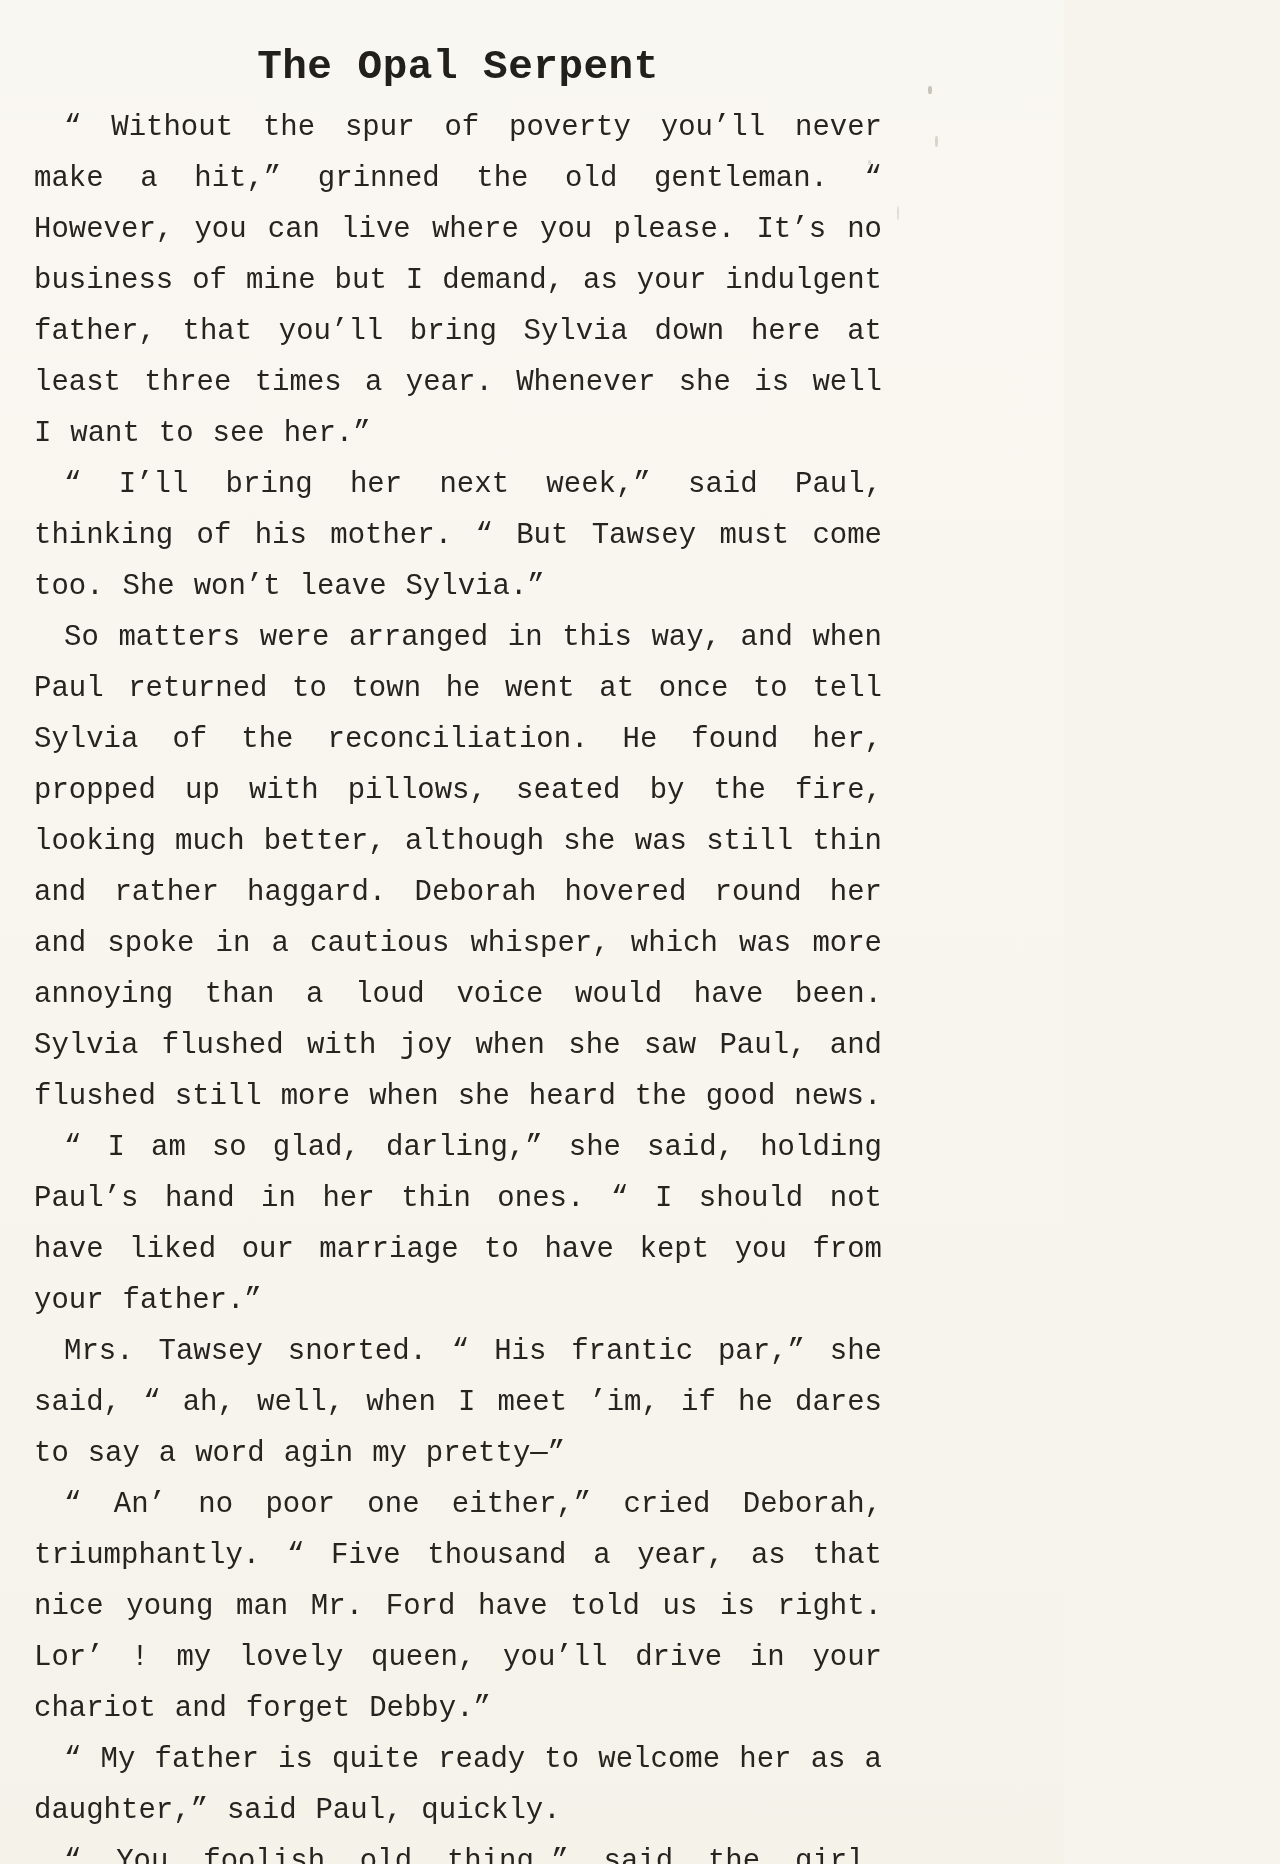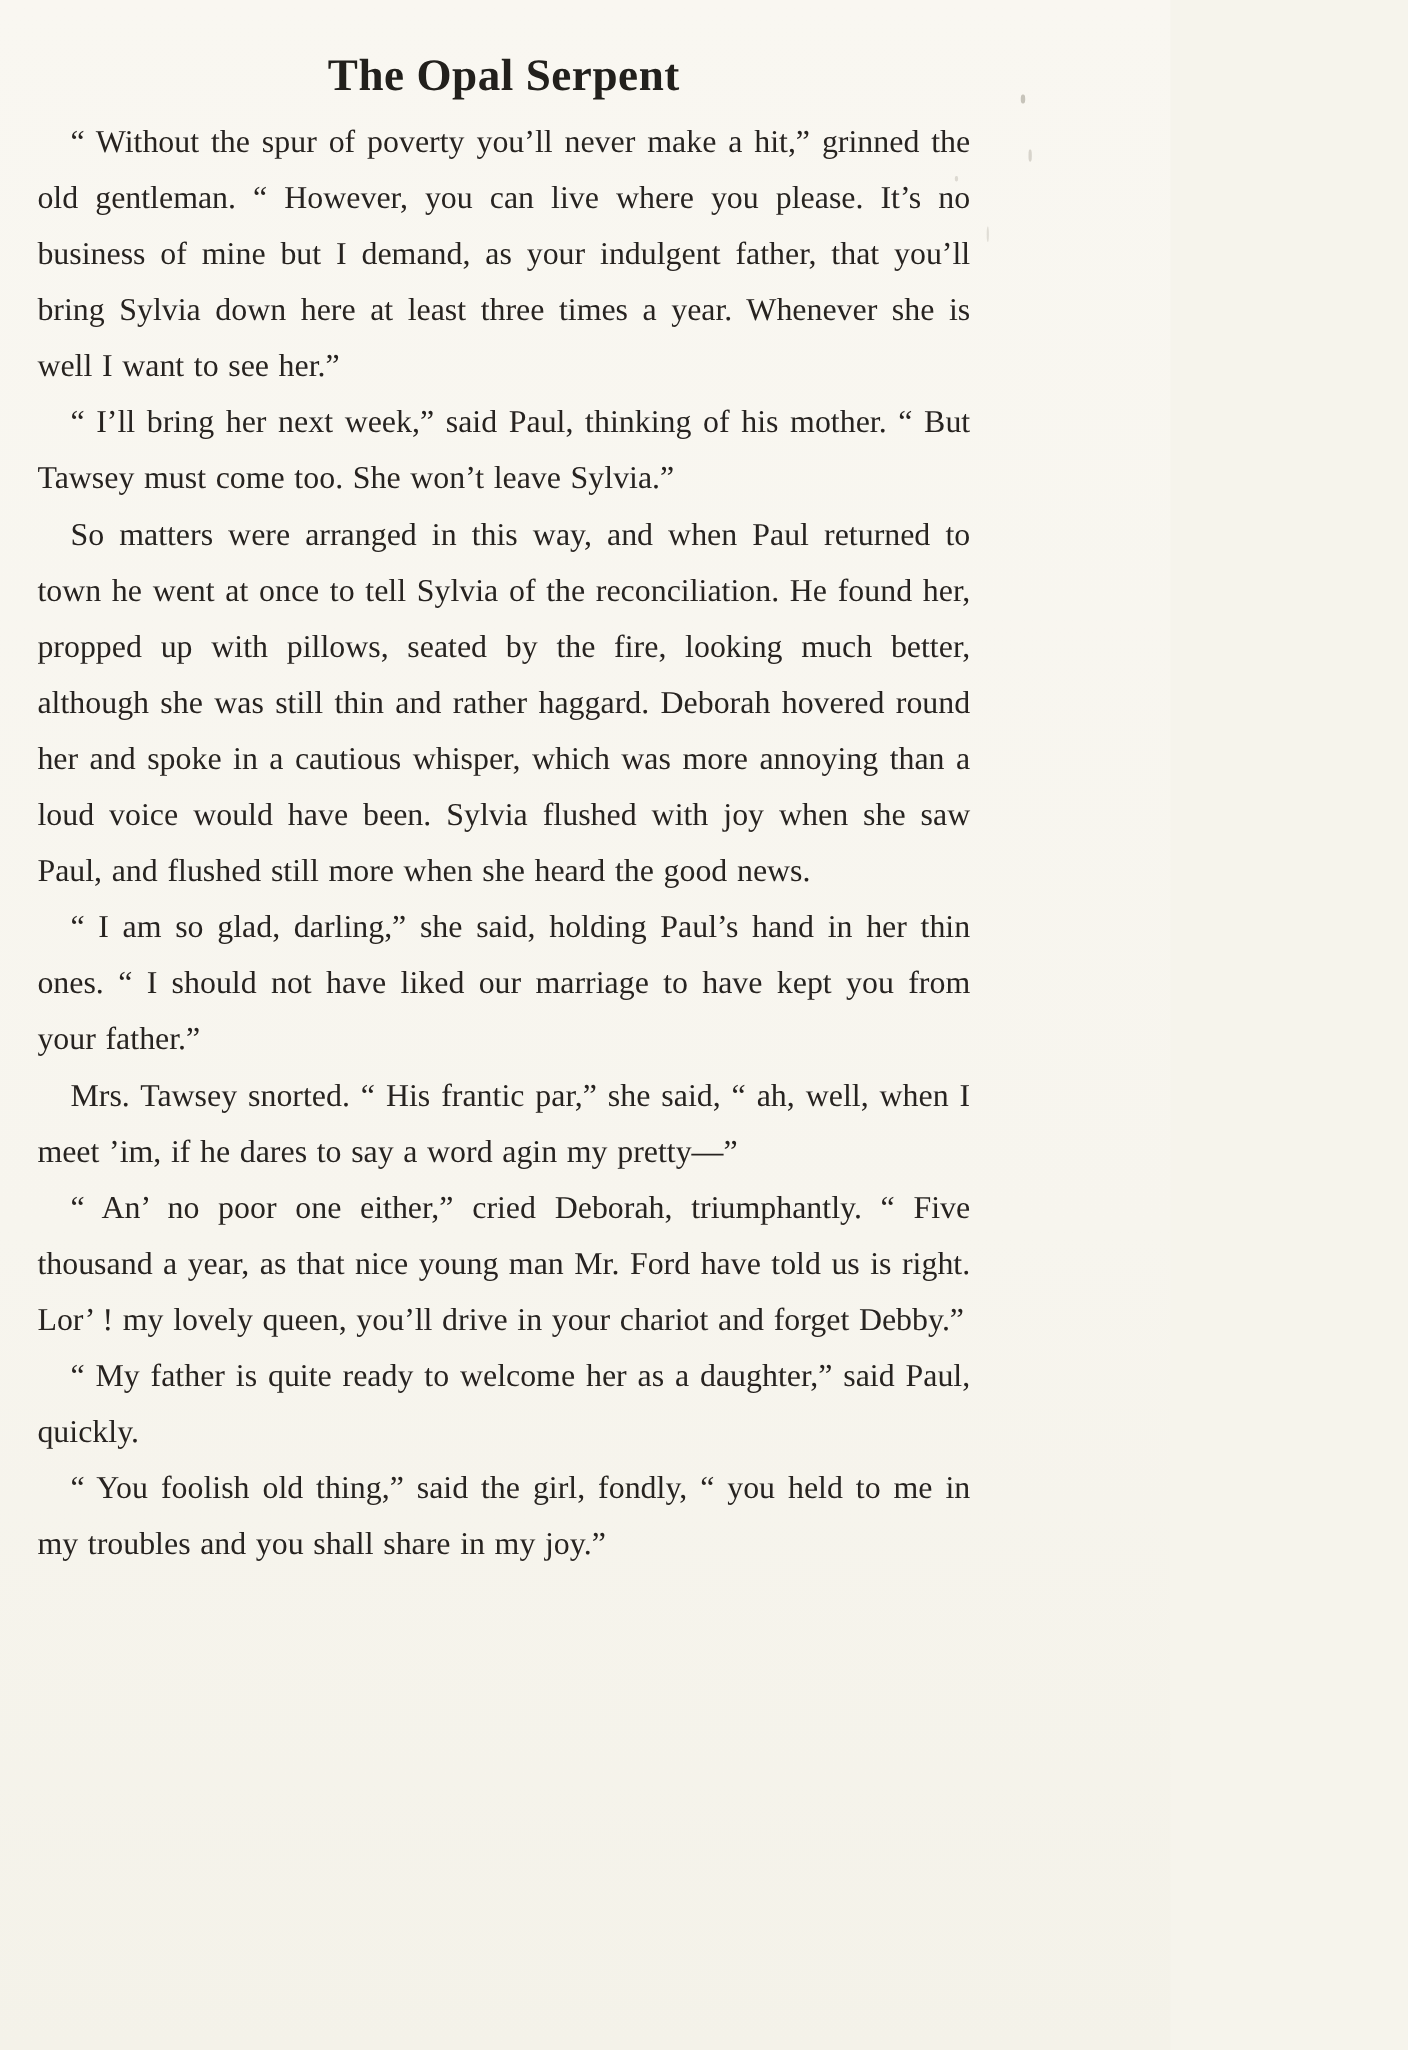--- a/index.html
+++ b/index.html
@@ -6,21 +6,21 @@
     margin: 0;
     padding: 0;
     background: #f6f4ec;
   }
 
   .page {
     position: relative;
     width: 1064px;
     height: 1864px;
     background: linear-gradient(180deg, #f9f7f1 0%, #f7f5ee 60%, #f4f2e9 100%);
-    font-family: Liberation Serif, serif;
+    font-family: Liberation Mono, monospace;
     color: #272320;
     overflow: hidden;
     box-sizing: border-box;
   }
 
   .title {
     margin: 0;
     padding-top: 44px;
     width: 848px;
     margin-left: 34px;

